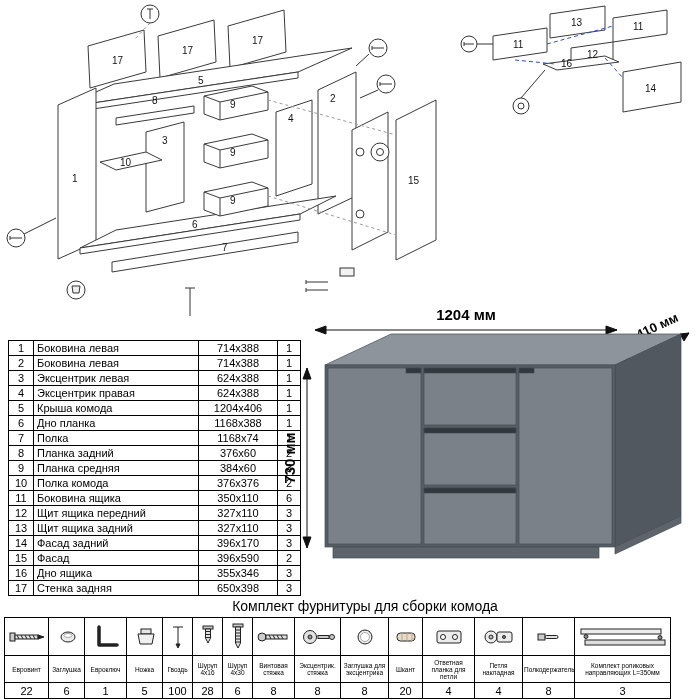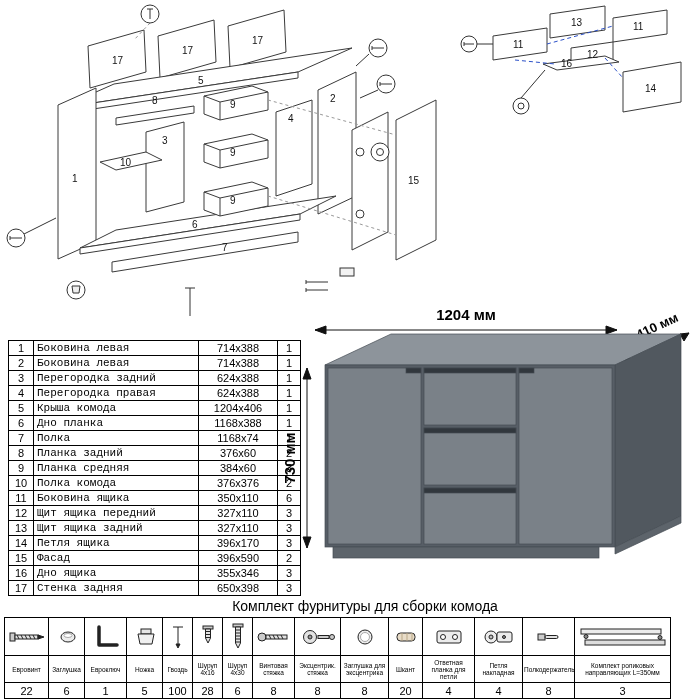--- a/index.html
+++ b/index.html
@@ -6,21 +6,21 @@
   .page{position:relative;width:700px;height:700px;background:#fff;overflow:hidden;
         font-family:"Liberation Sans",sans-serif;color:#000;}
   svg{position:absolute;}
   text.num{font-family:"Liberation Sans",sans-serif;font-size:10px;fill:#111;}
   text.dim{font-family:"Liberation Sans",sans-serif;font-size:15px;font-weight:bold;fill:#000;}
   text.dim-sm{font-family:"Liberation Sans",sans-serif;font-size:13px;font-weight:bold;fill:#000;}
   .parts-table{position:absolute;left:8px;top:340px;border-collapse:collapse;font-size:11px;}
   .parts-table td{border:1px solid #000;padding:0 3px;height:14px;line-height:13px;white-space:nowrap;}
   .parts-table td.c{text-align:center;}
   .parts-table td.n{width:18px;}
-  .parts-table td.name{width:158px;font-family:Liberation Mono, monospace;}
+  .parts-table td.name{width:158px;}
   .parts-table td.sz{width:72px;margin-left:23px;}
   .parts-table td.q{width:16px;}
   .hw-title{position:absolute;left:15px;top:598px;width:700px;text-align:center;font-size:14px;}
   .hw-table{position:absolute;left:4px;top:617px;width:567px;border-collapse:collapse;table-layout:fixed;}
   .hw-table td{border:1px solid #000;text-align:center;vertical-align:middle;padding:0;overflow:hidden;}
   .hw-table td.ic{height:37px;}
   .hw-table td.ic svg{position:static;display:inline-block;vertical-align:middle;}
   .hw-table td.lb{font-size:6.5px;line-height:7px;height:24px;padding:1px;}
   .hw-table td.qt{font-size:11px;height:15px;}
 </style>
@@ -149,27 +149,27 @@
           <td class="c q">1</td>
         </tr>
       <tr>
           <td class="c n">2</td>
           <td class="name">Боковина левая</td>
           <td class="c sz">714x388</td>
           <td class="c q">1</td>
         </tr>
       <tr>
           <td class="c n">3</td>
-          <td class="name">Перегородка задний</td>
+          <td class="name">Эксцентрик левая</td>
           <td class="c sz">624x388</td>
           <td class="c q">1</td>
         </tr>
       <tr>
           <td class="c n">4</td>
-          <td class="name">Перегородка правая</td>
+          <td class="name">Эксцентрик правая</td>
           <td class="c sz">624x388</td>
           <td class="c q">1</td>
         </tr>
       <tr>
           <td class="c n">5</td>
           <td class="name">Крыша комода</td>
           <td class="c sz">1204x406</td>
           <td class="c q">1</td>
         </tr>
       <tr>
@@ -215,21 +215,21 @@
           <td class="c q">3</td>
         </tr>
       <tr>
           <td class="c n">13</td>
           <td class="name">Щит ящика задний</td>
           <td class="c sz">327x110</td>
           <td class="c q">3</td>
         </tr>
       <tr>
           <td class="c n">14</td>
-          <td class="name">Петля ящика</td>
+          <td class="name">Фасад задний</td>
           <td class="c sz">396x170</td>
           <td class="c q">3</td>
         </tr>
       <tr>
           <td class="c n">15</td>
           <td class="name">Фасад</td>
           <td class="c sz">396x590</td>
           <td class="c q">2</td>
         </tr>
       <tr>

